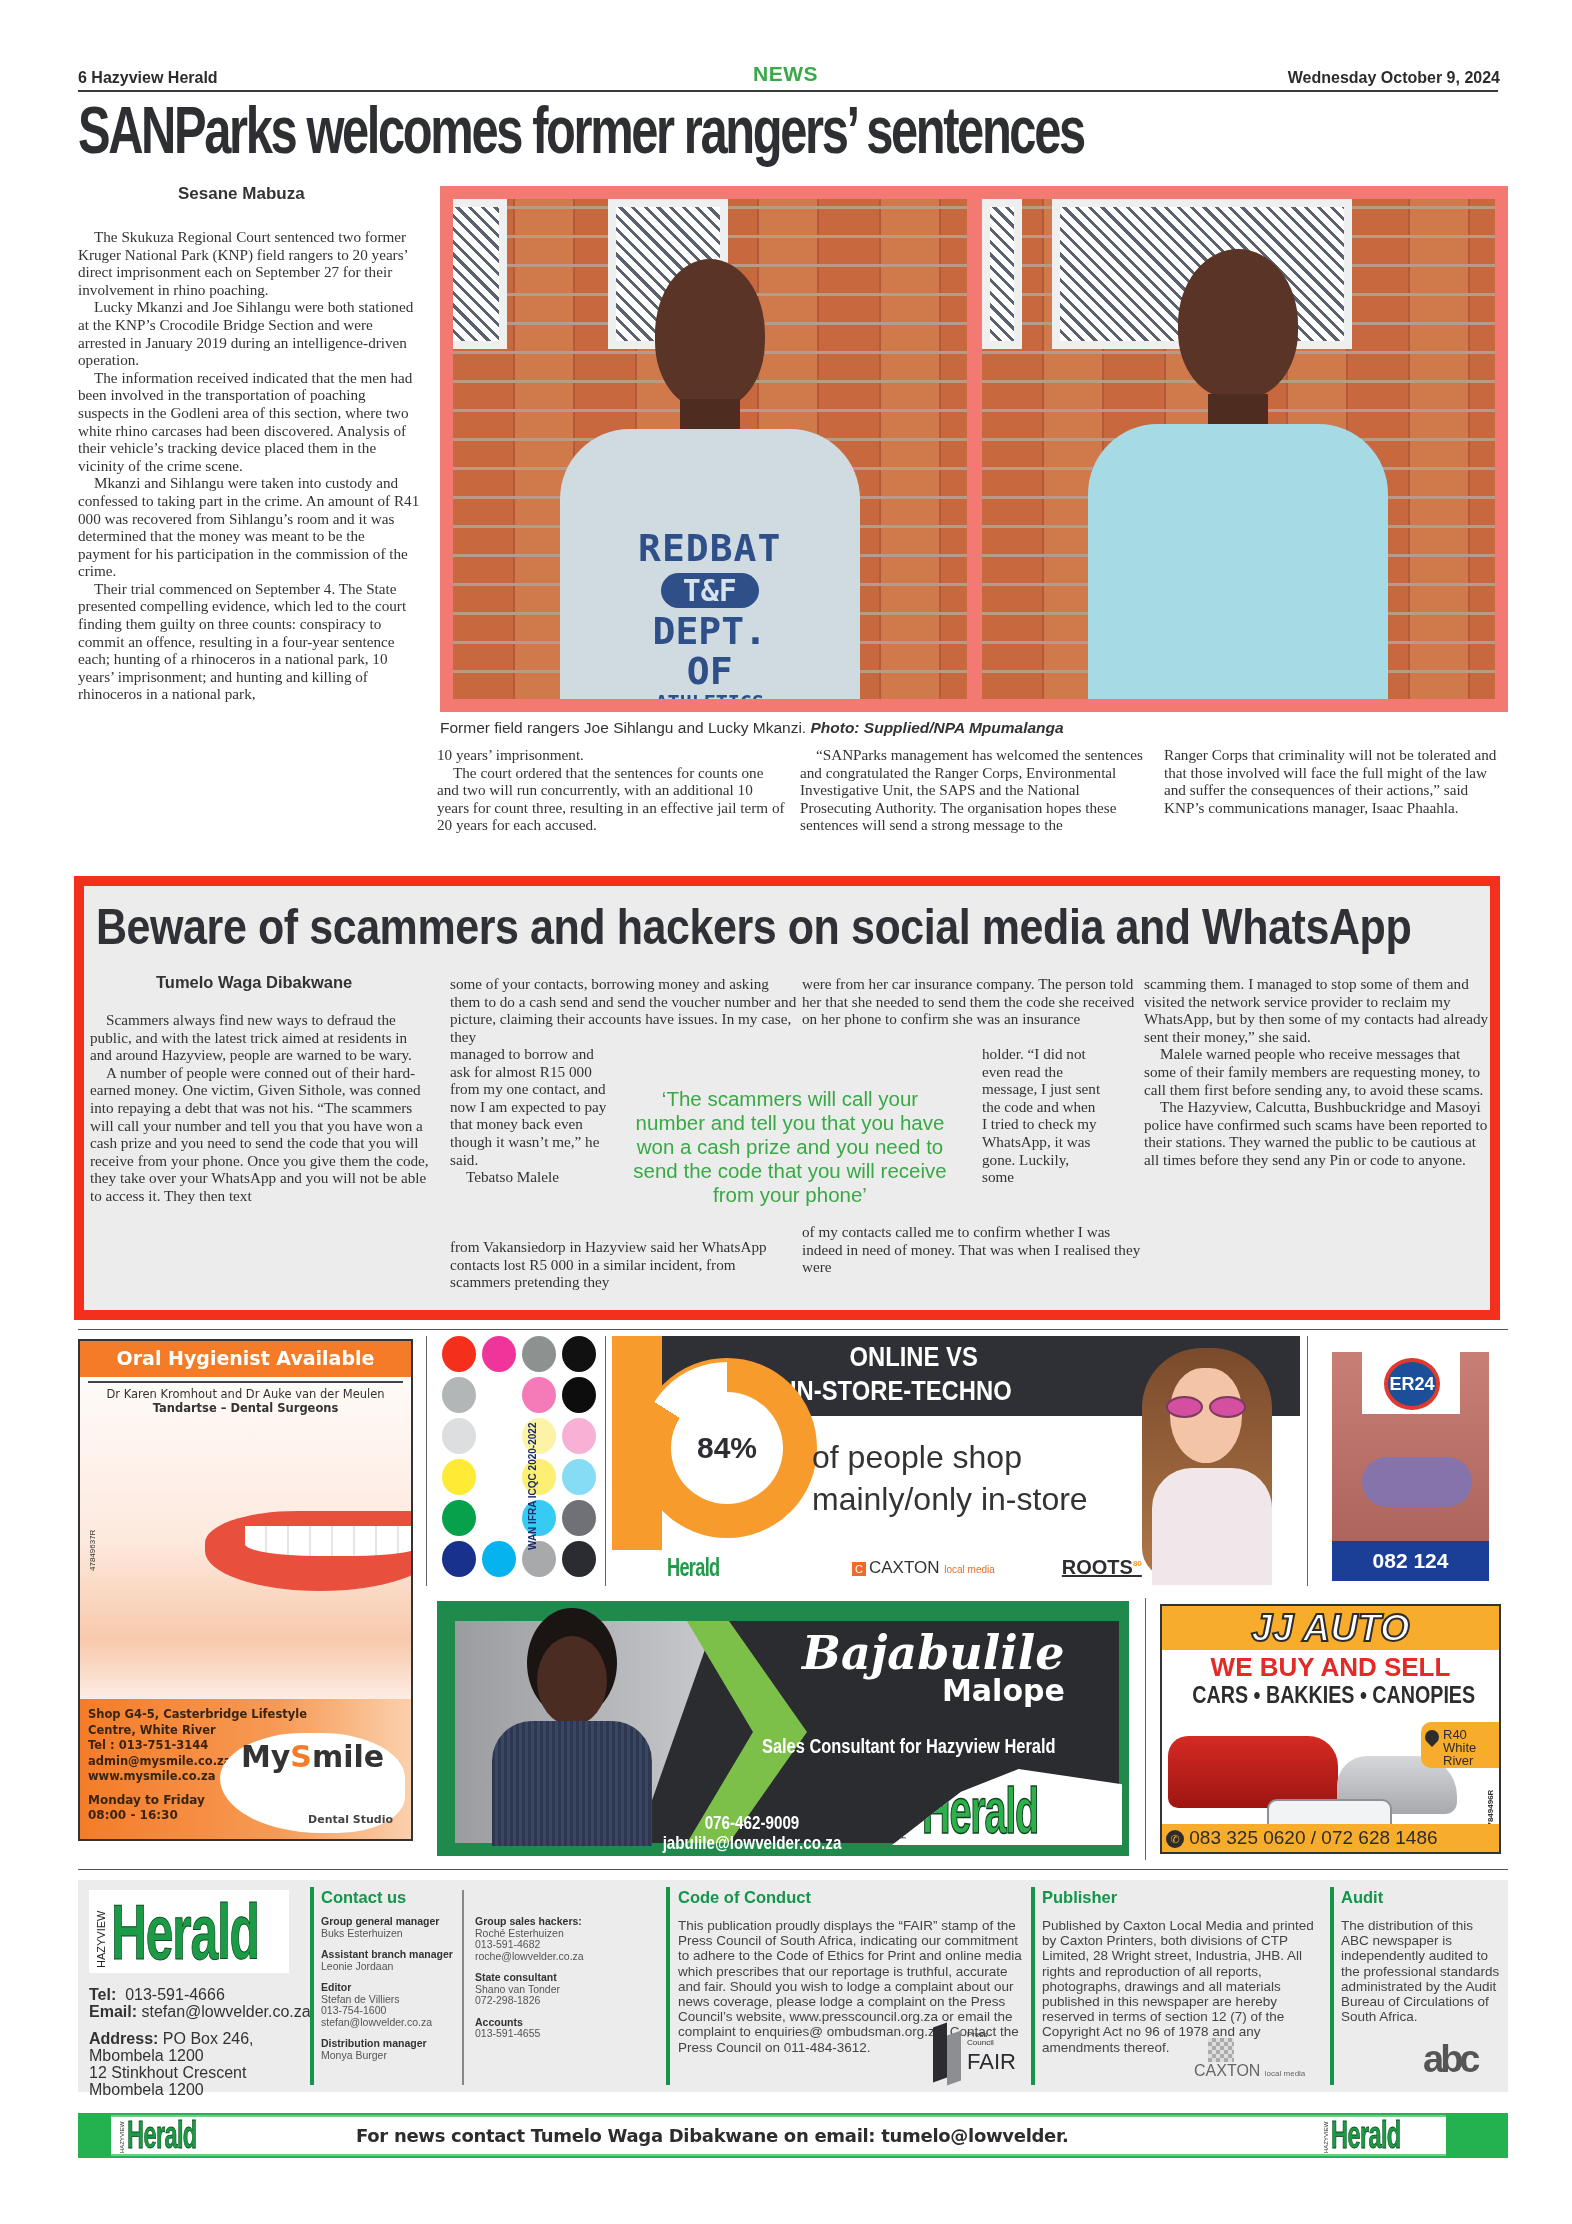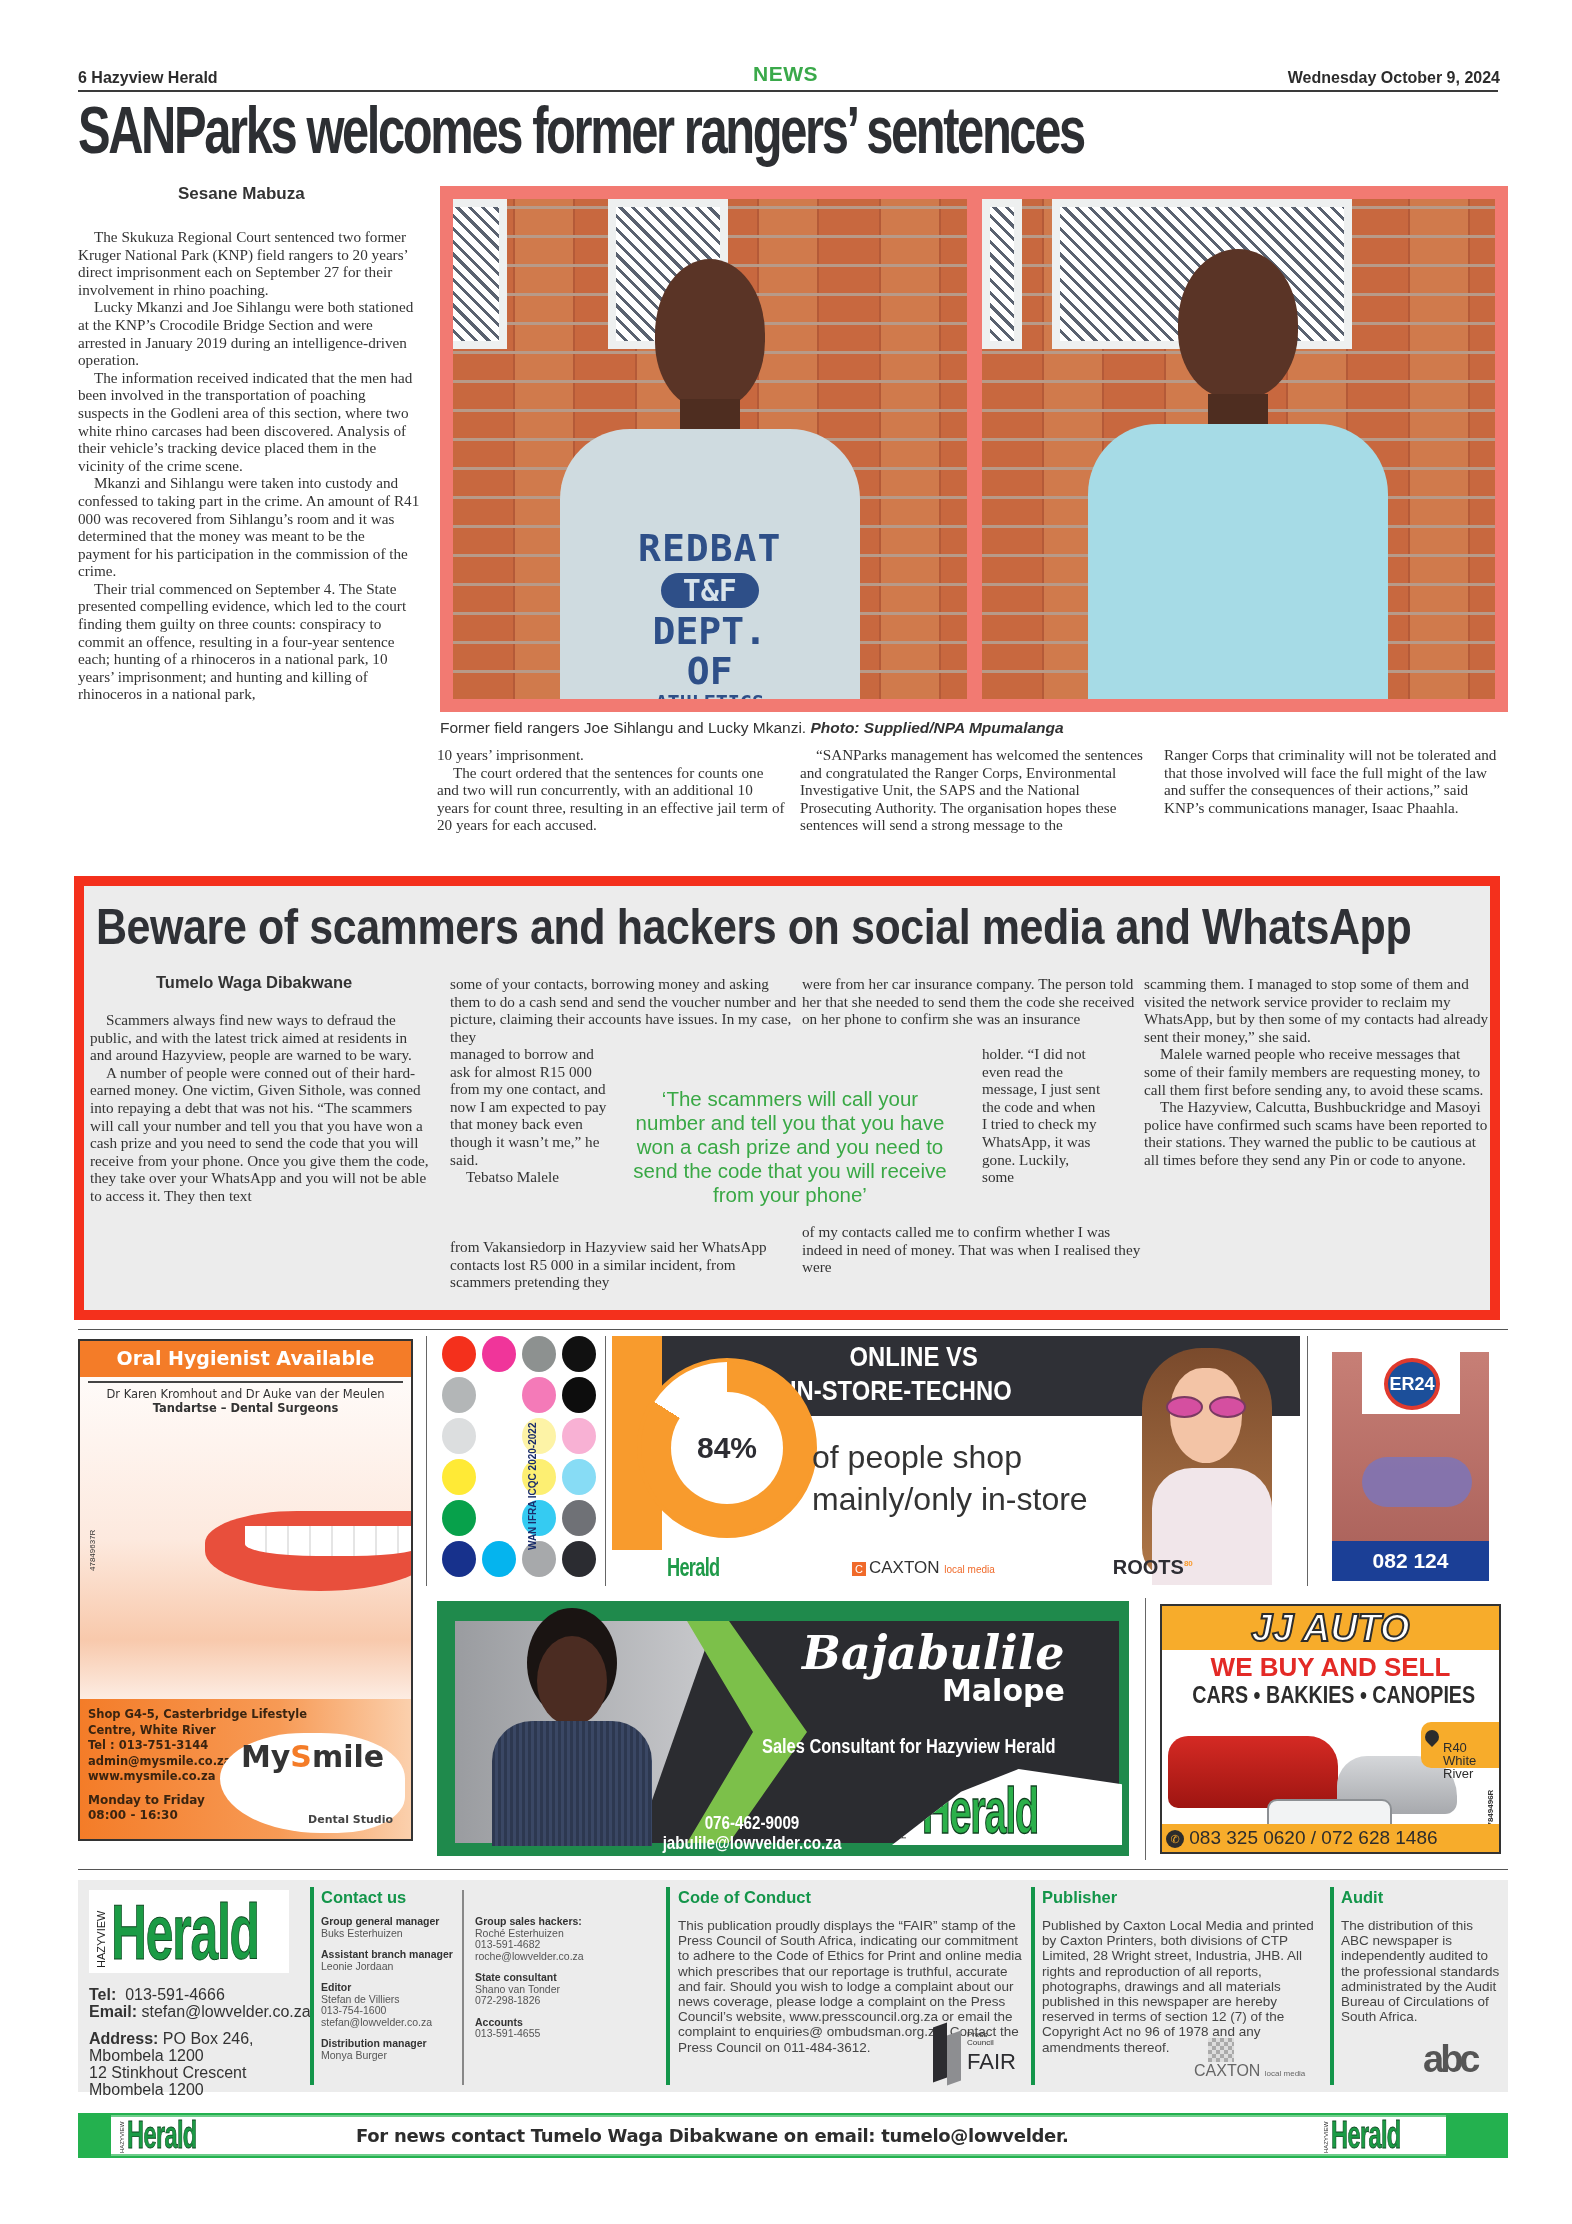--- a/index.html
+++ b/index.html
@@ -105,21 +105,21 @@
   .sales-role { position: absolute; left: 325px; top: 134px; font-family: "Liberation Sans", sans-serif; font-weight: bold; font-size: 20px; color: #fff; transform: scaleX(0.82); transform-origin: left top; white-space: nowrap; }
   .sales-contact { position: absolute; left: 200px; top: 212px; width: 230px; text-align: center; font-family: "Liberation Sans", sans-serif; font-weight: bold; font-size: 19px; line-height: 20px; color: #fff; transform: scaleX(0.8); }
   .sales-herald { position: absolute; left: 455px; top: 168px; width: 230px; height: 76px; background: #fff; clip-path: polygon(0 100%, 30% 30%, 55% 0, 100% 20%, 100% 100%); }
   .sales-herald .h { position: absolute; left: 30px; top: 10px; font-family: "Liberation Sans", sans-serif; font-weight: bold; font-size: 64px; color: #2bb04a; -webkit-text-stroke: 1.5px #0f3f1f; transform: scaleX(0.62); transform-origin: left top; letter-spacing: -2px; line-height: 64px; }
   .sales-herald .hz { position: absolute; left: 6px; top: 70px; font-family: "Liberation Sans", sans-serif; font-size: 9px; color: #222; transform: rotate(-90deg); transform-origin: left top; }
 
   .ad-jj { left: 1160px; top: 1604px; width: 341px; height: 250px; border: 2px solid #333; background: #fff; overflow: hidden; }
   .jj-top { height: 44px; background: #f7ac2b; text-align: center; font-family: "Liberation Sans", sans-serif; font-weight: bold; font-style: italic; font-size: 38px; color: #fff; -webkit-text-stroke: 2px #2c2c2c; line-height: 44px; }
   .jj-buy { text-align: center; font-family: "Liberation Sans", sans-serif; font-weight: bold; font-size: 26px; color: #e32a26; line-height: 30px; margin-top: 2px; }
   .jj-types { text-align: center; font-family: "Liberation Sans", sans-serif; font-weight: bold; font-size: 24px; color: #2c2c2c; line-height: 26px; transform: scaleX(0.82); white-space: nowrap; }
-  .jj-loc { position: absolute; right: 0; top: 116px; width: 78px; height: 46px; background: #f7ac2b; border-radius: 10px 0 0 10px; font-family: "Liberation Sans", sans-serif; font-size: 13px; line-height: 13px; color: #2c2c2c; padding: 19px 0 0 22px; }
+  .jj-loc { position: absolute; right: 0; top: 116px; width: 78px; height: 46px; background: #f7ac2b; border-radius: 10px 0 0 10px; font-family: "Liberation Sans", sans-serif; font-size: 13px; line-height: 13px; color: #2c2c2c; padding: 6px 0 0 22px; }
   .jj-loc .pin { position: absolute; left: 4px; top: 8px; width: 14px; height: 14px; border-radius: 50% 50% 50% 0; transform: rotate(-45deg); background: #2c2c2c; }
   .jj-truck { position: absolute; left: 6px; top: 130px; width: 170px; height: 72px; background: linear-gradient(180deg, #d52a24, #9e1511); border-radius: 20px 30px 10px 10px; }
   .jj-car { position: absolute; left: 175px; top: 150px; width: 120px; height: 58px; background: linear-gradient(180deg, #d5d7da, #a7a9ad); border-radius: 30px 40px 12px 12px; }
   .jj-canopy { position: absolute; left: 105px; top: 193px; width: 125px; height: 28px; background: #f2f3f4; border: 2px solid #8d9094; border-radius: 10px 10px 2px 2px; }
   .jj-phone { position: absolute; left: 0; bottom: 0; width: 100%; height: 28px; background: #f7ac2b; font-family: "Liberation Sans", sans-serif; font-size: 19px; line-height: 28px; color: #2c2c2c; padding-left: 4px; white-space: nowrap; }
   .jj-phone .ph { display: inline-block; width: 18px; height: 18px; border-radius: 50%; background: #2c2c2c; color: #f7ac2b; font-size: 11px; text-align: center; line-height: 18px; vertical-align: 1px; }
 
   
   .footer-rule { left: 78px; top: 1869px; width: 1430px; height: 1px; background: #555; }
   .footer-box { left: 78px; top: 1880px; width: 1430px; height: 212px; background: #ececec; }
@@ -323,21 +323,21 @@
     <div class="face"></div>
     <div class="glasses">
         <i></i>
         <i></i>
       </div>
     <div class="body"></div>
   </div>
   <div class="online-bottom">
     <span class="mini-herald" style="margin-left:55px;">Herald</span>
     <span class="caxton-mini" style="margin-left:110px;"><span class="c">C</span><span>CAXTON</span> <small>local media</small></span>
-    <span class="roots" style="margin-left:118px;"><span>ROOTS</span><sup style="font-size:8px;color:#f89b2d">80</sup></span>
+    <span class="roots" style="margin-left:67px;text-decoration:underline;"><span>ROOTS</span><sup style="font-size:8px;color:#f89b2d">80</sup></span>
   </div>
 </div>
 
 <div class="abs vrule" style="left:1307px; top:1336px; height:250px;"></div>
 
 <div class="abs ad-er24">
   <div class="er-logo">
     <div class="circ">ER24</div>
   </div>
   <div class="er-hands"></div>

